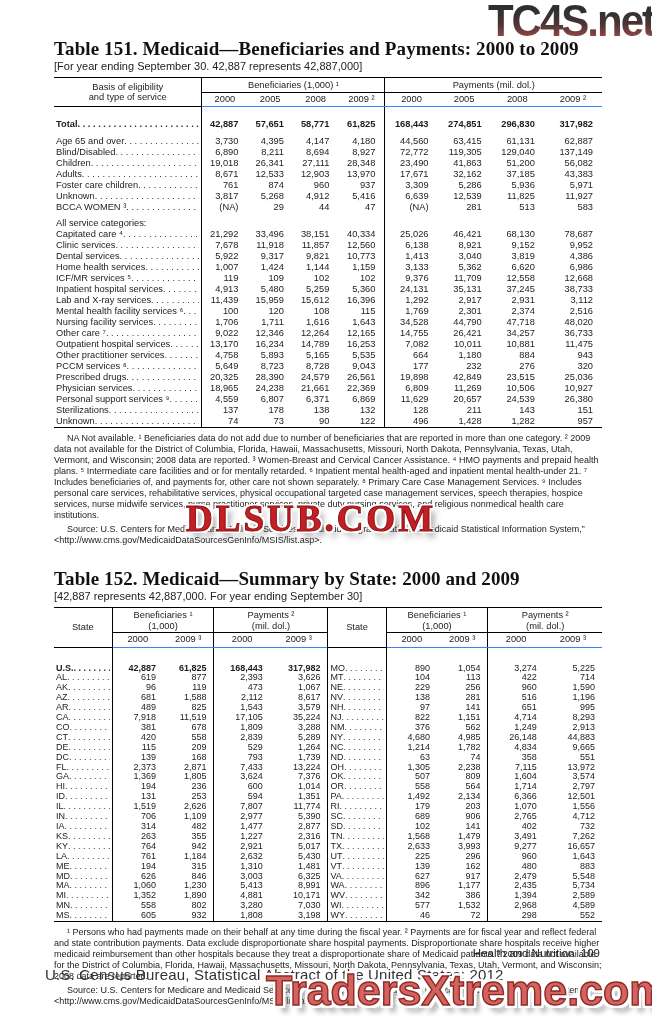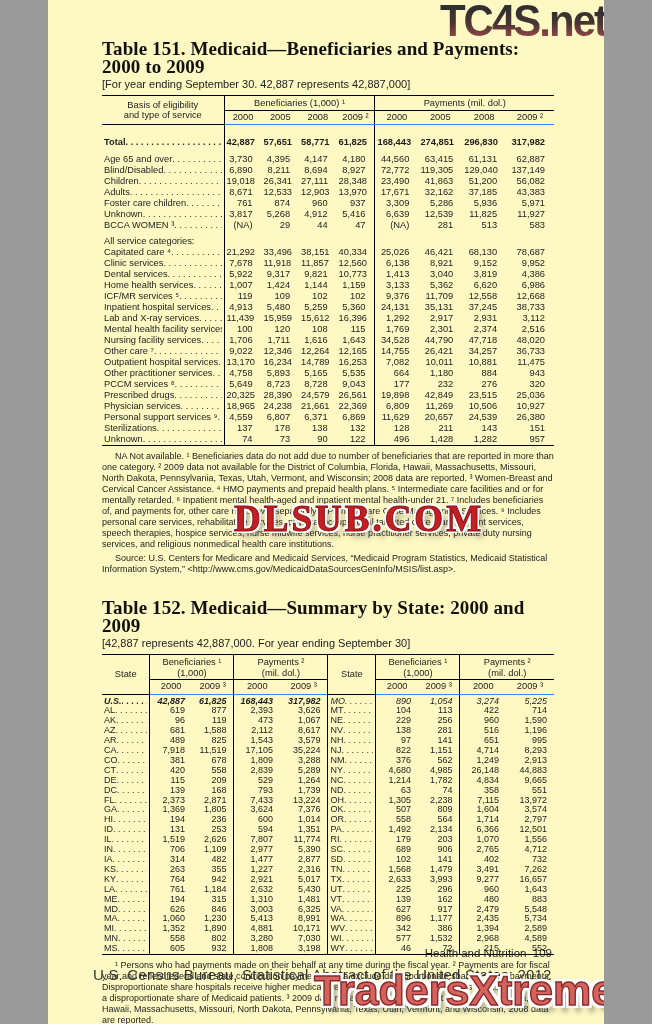--- a/index.html
+++ b/index.html
@@ -1,19 +1,19 @@
 <!DOCTYPE html>
 <html><head>
 <meta charset="utf-8">
 <style>
   * { margin:0; padding:0; box-sizing:border-box; }
   html,body { background:#9a9a9a; }
   .page {
-    width:556px; height:1024px; margin:0 auto; position:relative;
-    background:#fef9c3; overflow:hidden;
+    width:652px; height:1024px; margin:0 auto; position:relative;
+    background:#ffffff; overflow:hidden;
     font-family:"Liberation Sans", sans-serif; color:#1c1c1c;
   }
   .content { padding:40px 50px 0 54px; position:relative; }
 
   .tbl-title {
     font-family:"Liberation Serif", serif; font-weight:bold;
     font-size:19px; line-height:18px; color:#111; letter-spacing:.1px;
   }
   .bracket { font-size:11px; line-height:11px; margin-top:3px; color:#222; }
 
@@ -29,21 +29,21 @@
   td.num { text-align:right; padding-right:9px; line-height:11px; }
   #t152 td.num { padding-right:7px; line-height:9.9px; font-size:9px; }
   #t152 td.stub { line-height:9.9px; font-size:9px; }
   td.stub { line-height:11px; }
   .stub-flex { display:flex; overflow:hidden; }
   .stub-flex .txt { white-space:nowrap; }
   .stub-flex .dots { flex:1; overflow:hidden; white-space:nowrap; color:#2a2a2a; }
   .bold, td.bold, .bold .txt { font-weight:bold; }
   .total-row td { padding-top:12px; padding-bottom:6px; }
   .section-row td { padding-top:5px; }
-  #t152 tr:first-child td { padding-top:2px;font-style:italic; }
+  #t152 tr:first-child td { padding-top:16px; }
 
   .footnote { font-size:9px; line-height:11px; margin-top:3px; text-indent:13px; color:#1c1c1c; }
   .footnote.first { margin-top:5px; }
   .sec2-title { margin-top:24px; }
 
   .footer-right { position:absolute; top:947px; right:52px; font-size:11.5px; color:#222; white-space:pre; }
   .footer-left  { position:absolute; top:966px; left:45px; font-size:15px; color:#333; letter-spacing:.2px; }
 
   .wm { position:absolute; font-weight:bold; pointer-events:none; z-index:5; white-space:nowrap; }
   .wm-top {
@@ -1155,21 +1155,21 @@
             <td class="num vl">1,808</td>
             <td class="num">3,198</td>
             <td class="stub vl">
               <div class="stub-flex">
                 <span class="txt">WY</span>
                 <span class="dots"> .  .  .  .  .  .  .  .  .  .  .  .  .  .  .  .  .  .  .  .  .  .  .  .  .  .  .  .  .  .  .  .  .  .  .  .  .  .  .  .  .  .  .  .  .  .  .  .  .  .  .  .  .  .  .  .  .  .  .  . </span>
               </div>
             </td>
             <td class="num vl">46</td>
             <td class="num">72</td>
-            <td class="num vl">215</td>
+            <td class="num vl">298</td>
             <td class="num">552</td>
           </tr>
         </tbody>
     </table>
 
     <p class="footnote first">¹ Persons who had payments made on their behalf at any time during the fiscal year. ² Payments are for fiscal year and reflect federal and state contribution payments. Data exclude disproportionate share hospital payments. Disproportionate share hospitals receive higher medicaid reimbursement than other hospitals because they treat a disproportionate share of Medicaid patients. ³ 2009 data not available for the District of Columbia, Florida, Hawaii, Massachusetts, Missouri, North Dakota, Pennsylvania, Texas, Utah, Vermont, and Wisconsin; 2008 data are reported.</p>
     <p class="footnote">Source: U.S. Centers for Medicare and Medicaid Services, “Medicaid, Program Statistics, Medicaid Statistical Information System,” &lt;http://www.cms.gov/MedicaidDataSourcesGenInfo/MSIS/list.asp&gt;.</p>
   </div>
 
   <div class="footer-right">Health and Nutrition  109</div>

